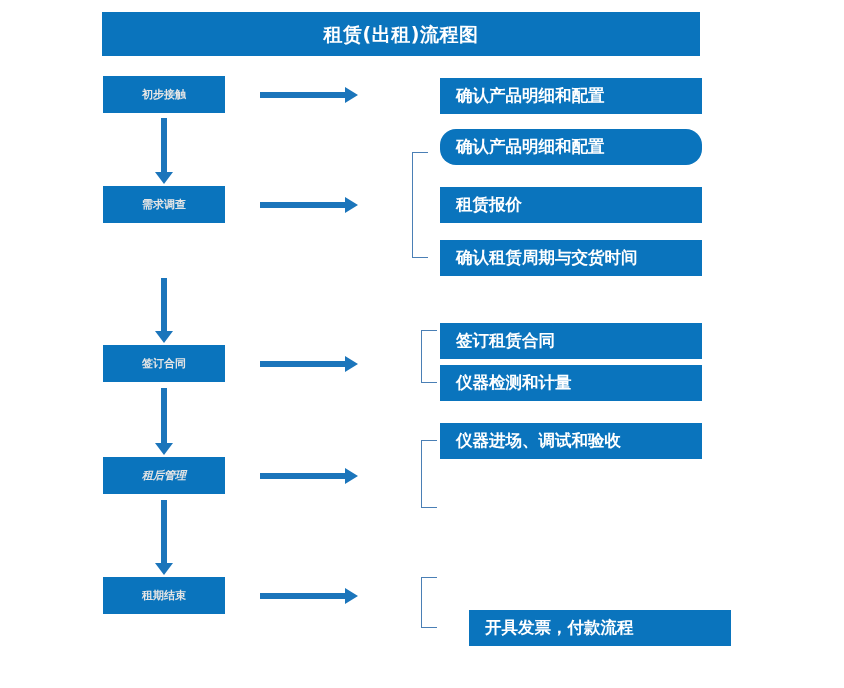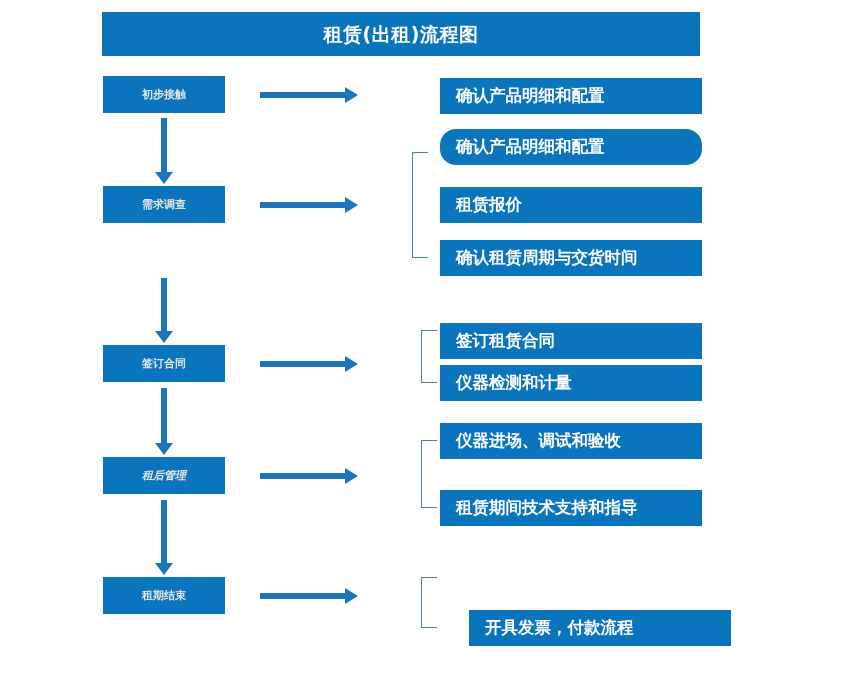--- a/index.html
+++ b/index.html
@@ -211,20 +211,17 @@
   </div>
   <div class="detail-box" style="top:313px;margin-top:10px;">
     <span class="detail-label">签订租赁合同</span>
   </div>
   <div class="detail-box" style="top:365px;">
     <span class="detail-label">仪器检测和计量</span>
   </div>
   <div class="detail-box" style="top:423px;">
     <span class="detail-label">仪器进场、调试和验收</span>
   </div>
-  <div class="detail-box" style="top:490px;">
-    <span class="detail-label">租赁期间技术支持和指导</span>
-  </div>
   <div class="detail-box" style="top:610px;margin-left:29px;">
     <span class="detail-label">开具发票，付款流程</span>
   </div>
 
 </div>
 
 </body></html>

